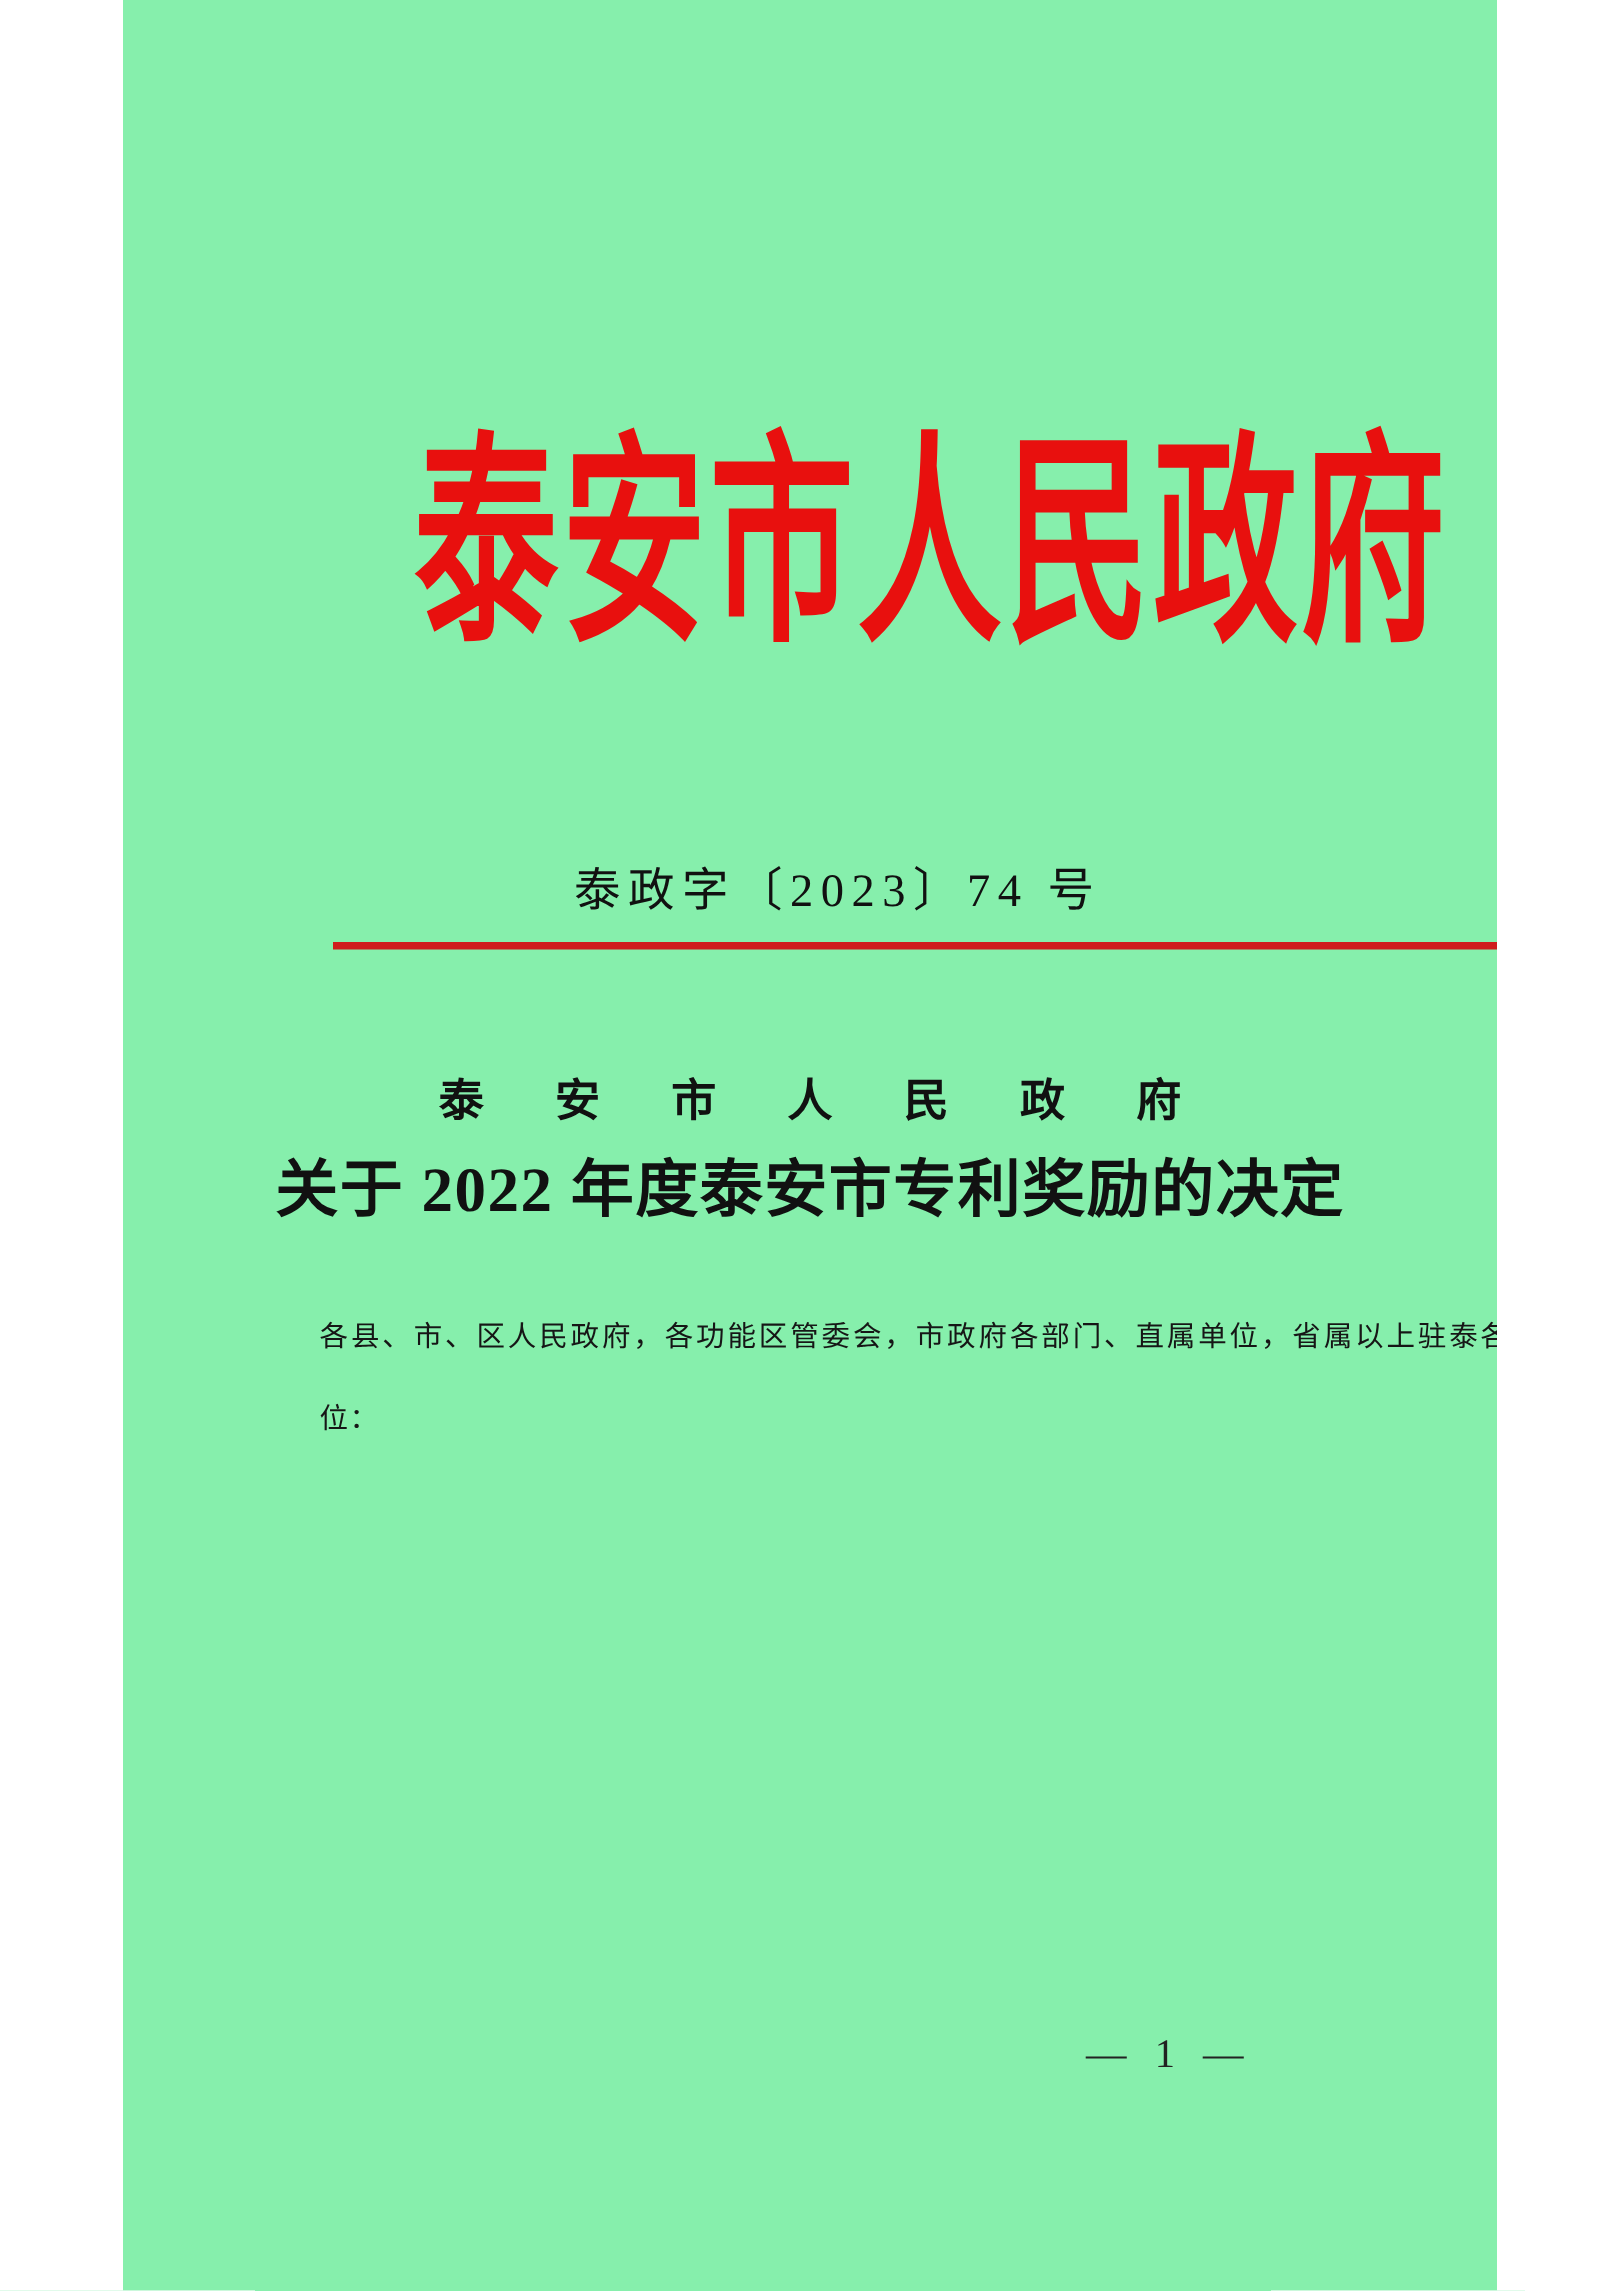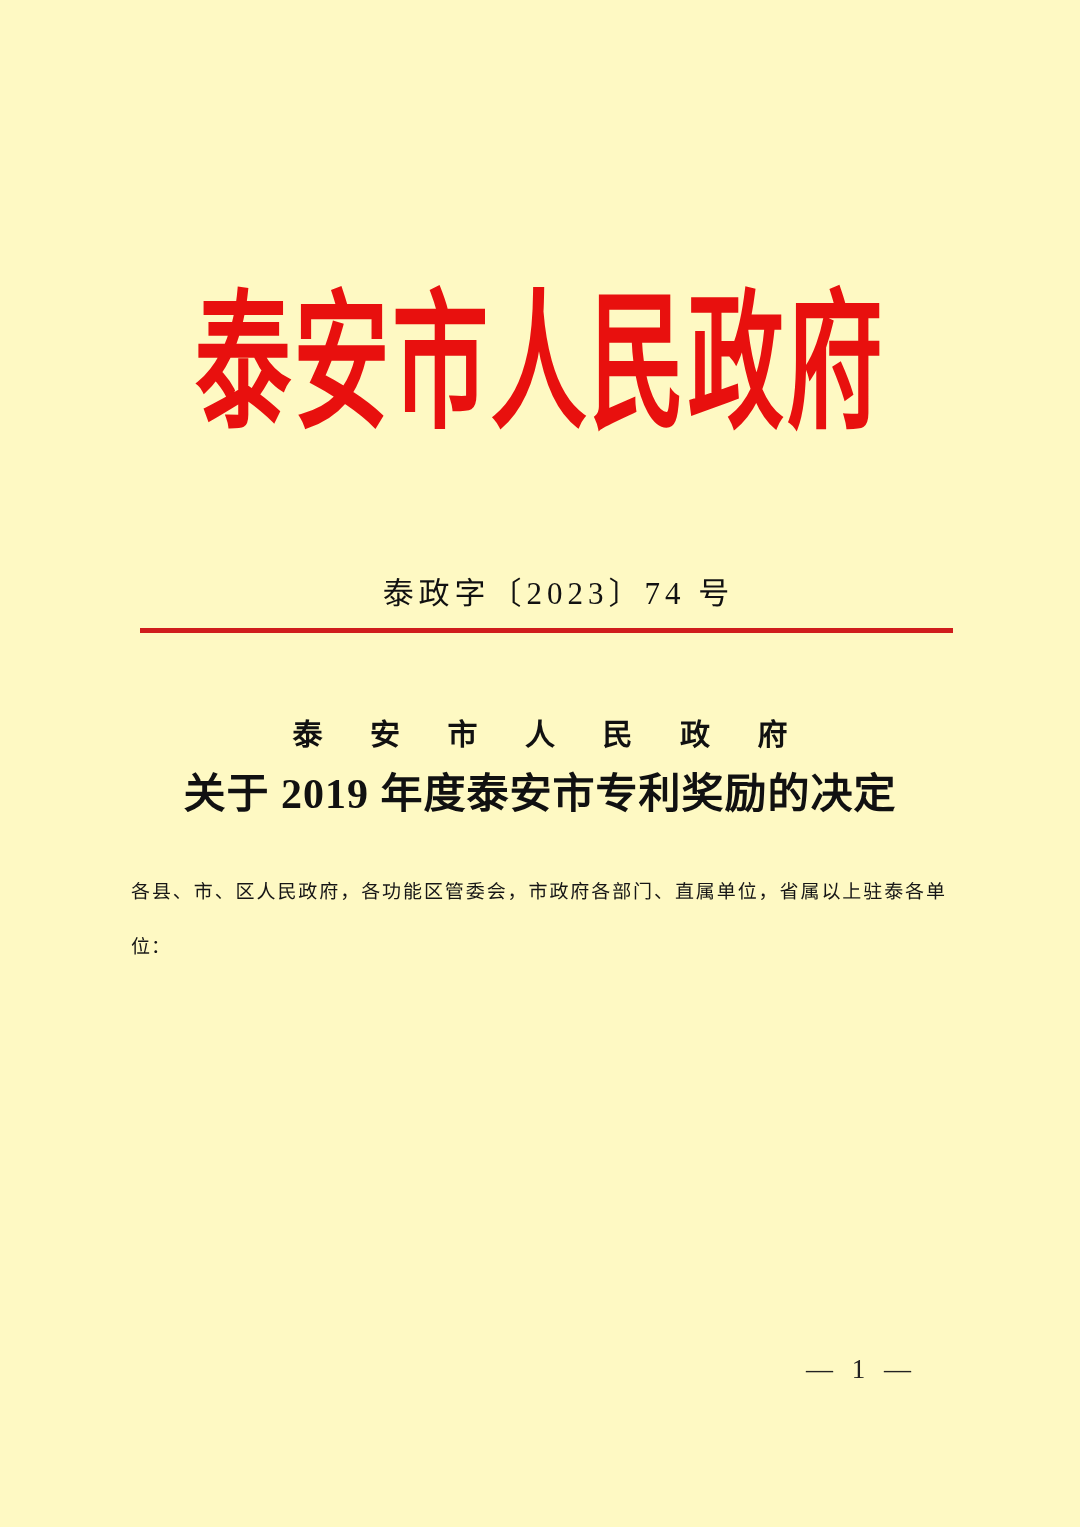--- a/index.html
+++ b/index.html
@@ -1,24 +1,24 @@
 <!DOCTYPE html>
 <html lang="zh-CN"><head>
 <meta charset="utf-8">
 <style>
   * { margin: 0; padding: 0; box-sizing: border-box; }
   html, body { background: #ffffff; }
   body { font-family: "Liberation Serif", "DejaVu Serif", serif; }
 
   .page {
     position: relative;
-    width: 1080px;
+    width: 916px;
     height: 1527px;
     margin: 0 auto;
-    background: #fef9c3;
+    background: #86efac;
     overflow: hidden;
     color: #1c1c1c;
   }
 
   
   .letterhead {
     position: absolute;
     top: 278px;
     left: 0;
     width: 100%;
@@ -126,21 +126,21 @@
   <div class="letterhead">
     <span class="letterhead-text">泰安市人民政府</span>
   </div>
 
   <div class="doc-number">泰政字〔2023〕74 号</div>
 
   <div class="red-rule"></div>
 
   <div class="doc-title-1">泰 安 市 人 民 政 府</div>
 
-  <div class="doc-title-2">关于 2019 年度泰安市专利奖励的决定</div>
+  <div class="doc-title-2">关于 2022 年度泰安市专利奖励的决定</div>
 
   <div class="body-text">
     <p>各县、市、区人民政府，各功能区管委会，市政府各部门、直属单位，省属以上驻泰各单位：</p>
   </div>
 
   <div class="page-number">— 1 —</div>
 
 </div>
 
 </body></html>

